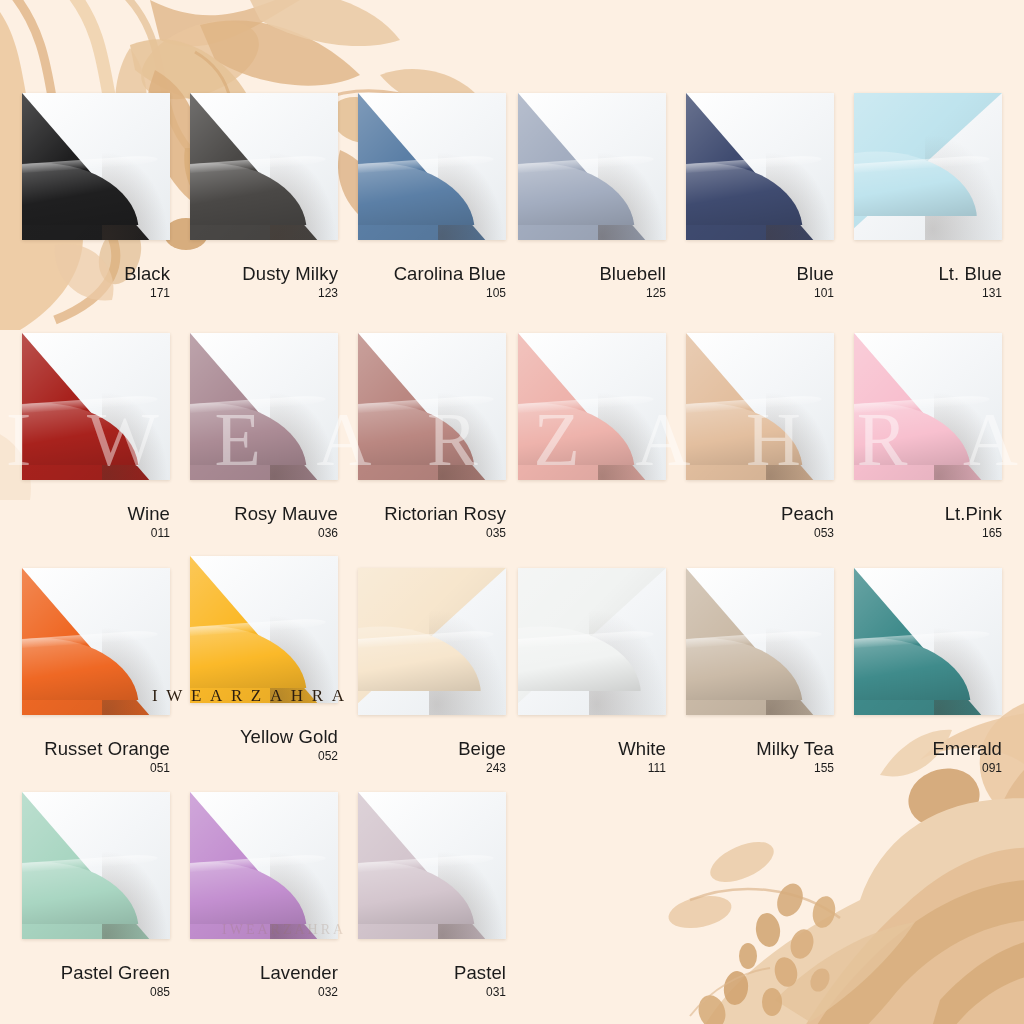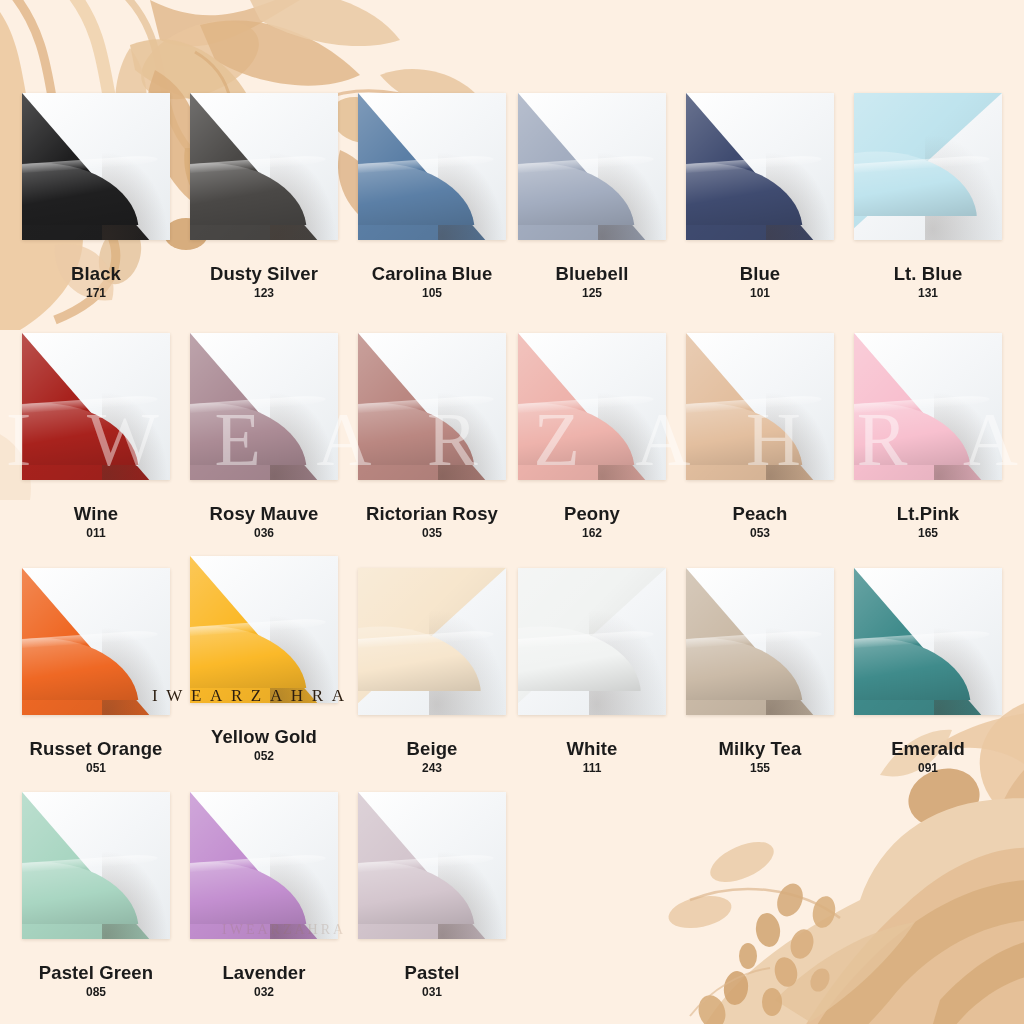--- a/index.html
+++ b/index.html
@@ -57,21 +57,21 @@
   .swatch .shade{
     position:absolute;right:0;bottom:0;width:46%;height:62%;
     background:radial-gradient(ellipse at 6% 96%, rgba(70,55,45,.34) 0%, rgba(70,55,45,0) 68%);
   }
   
   .swatch.flip .sheet{clip-path:polygon(0 0, 100% 0, 0 92%);}
   .swatch.flip .curl{top:38%;clip-path:ellipse(64% 100% at 20% 104%);}
   .swatch.flip .shade{width:52%;height:72%;
     background:radial-gradient(ellipse at 10% 90%, rgba(70,55,45,.22) 0%, rgba(70,55,45,0) 70%);}
 
-  .caption{margin-top:22px;text-align:center;color:#1b1b1b;line-height:1.30;font-weight:bold;}
+  .caption{margin-top:22px;text-align:right;color:#1b1b1b;line-height:1.30;}
   .cap-name{font-size:18.5px;letter-spacing:.1px;}
   .cap-code{font-size:12px;}
 
   
   #wm-big{
     position:absolute;left:0;top:396px;width:1024px;height:86px;z-index:3;
     display:flex;justify-content:space-between;align-items:center;
     padding:0 6px;box-sizing:border-box;
     font-family:"Liberation Serif", serif;font-size:76px;
     color:rgba(255,255,255,.46);pointer-events:none;
@@ -167,21 +167,21 @@
     </div>
     <div class="cell" style="left: 190px; top: 93px; width: 148px;">
       <div class="swatch">
         <div class="paper"></div>
         <div class="sheet" style="background:#4a4846"></div>
         <div class="shade"></div>
         <div class="curl" style="background:#4a4846"></div>
         <div class="crease"></div>
       </div>
       <div class="caption">
-        <div class="cap-name">Dusty Silver</div>
+        <div class="cap-name">Dusty Milky</div>
         <div class="cap-code">123</div>
       </div>
     </div>
     <div class="cell" style="left: 358px; top: 93px; width: 148px;">
       <div class="swatch">
         <div class="paper"></div>
         <div class="sheet" style="background:#5b7fa6"></div>
         <div class="shade"></div>
         <div class="curl" style="background:#5b7fa6"></div>
         <div class="crease"></div>
@@ -269,24 +269,20 @@
         <div class="cap-code">035</div>
       </div>
     </div>
     <div class="cell" style="left: 518px; top: 333px; width: 148px;">
       <div class="swatch">
         <div class="paper"></div>
         <div class="sheet" style="background:#eeb3ac"></div>
         <div class="shade"></div>
         <div class="curl" style="background:#eeb3ac"></div>
         <div class="crease"></div>
-      </div>
-      <div class="caption">
-        <div class="cap-name">Peony</div>
-        <div class="cap-code">162</div>
       </div>
     </div>
     <div class="cell" style="left: 686px; top: 333px; width: 148px;">
       <div class="swatch">
         <div class="paper"></div>
         <div class="sheet" style="background:#e3bf9f"></div>
         <div class="shade"></div>
         <div class="curl" style="background:#e3bf9f"></div>
         <div class="crease"></div>
       </div>

